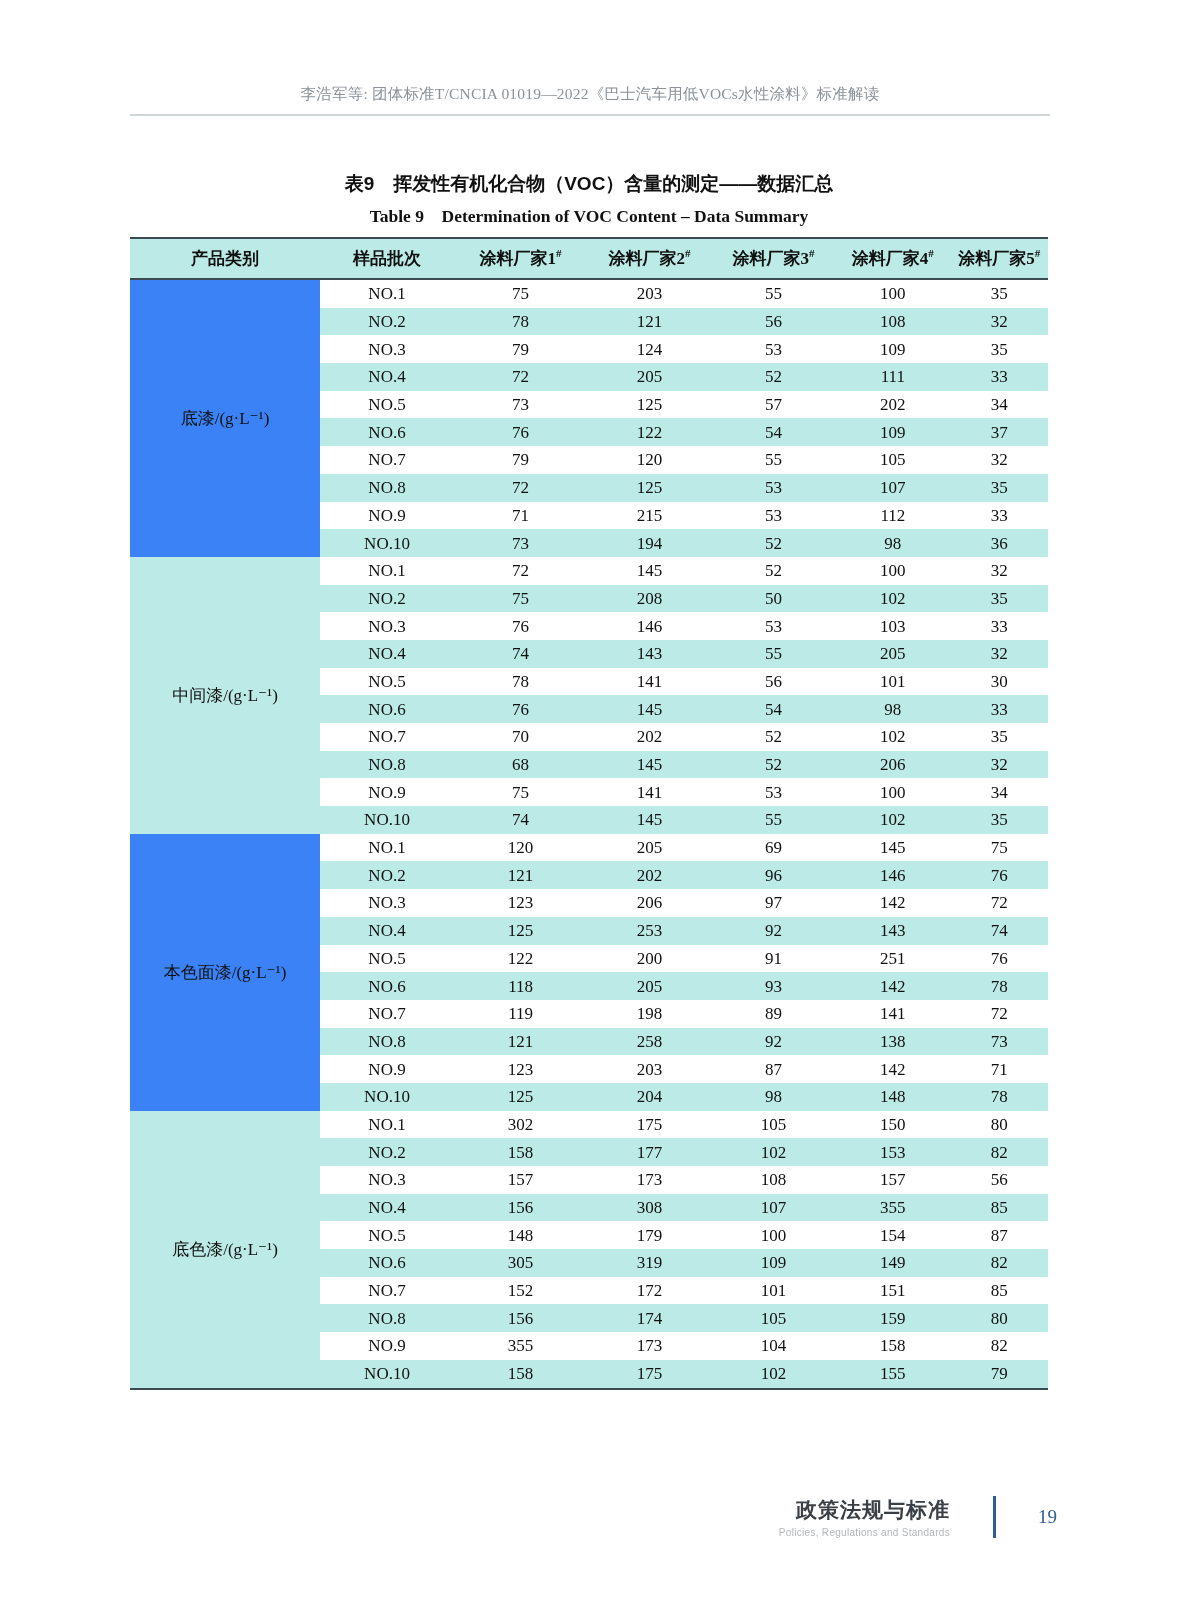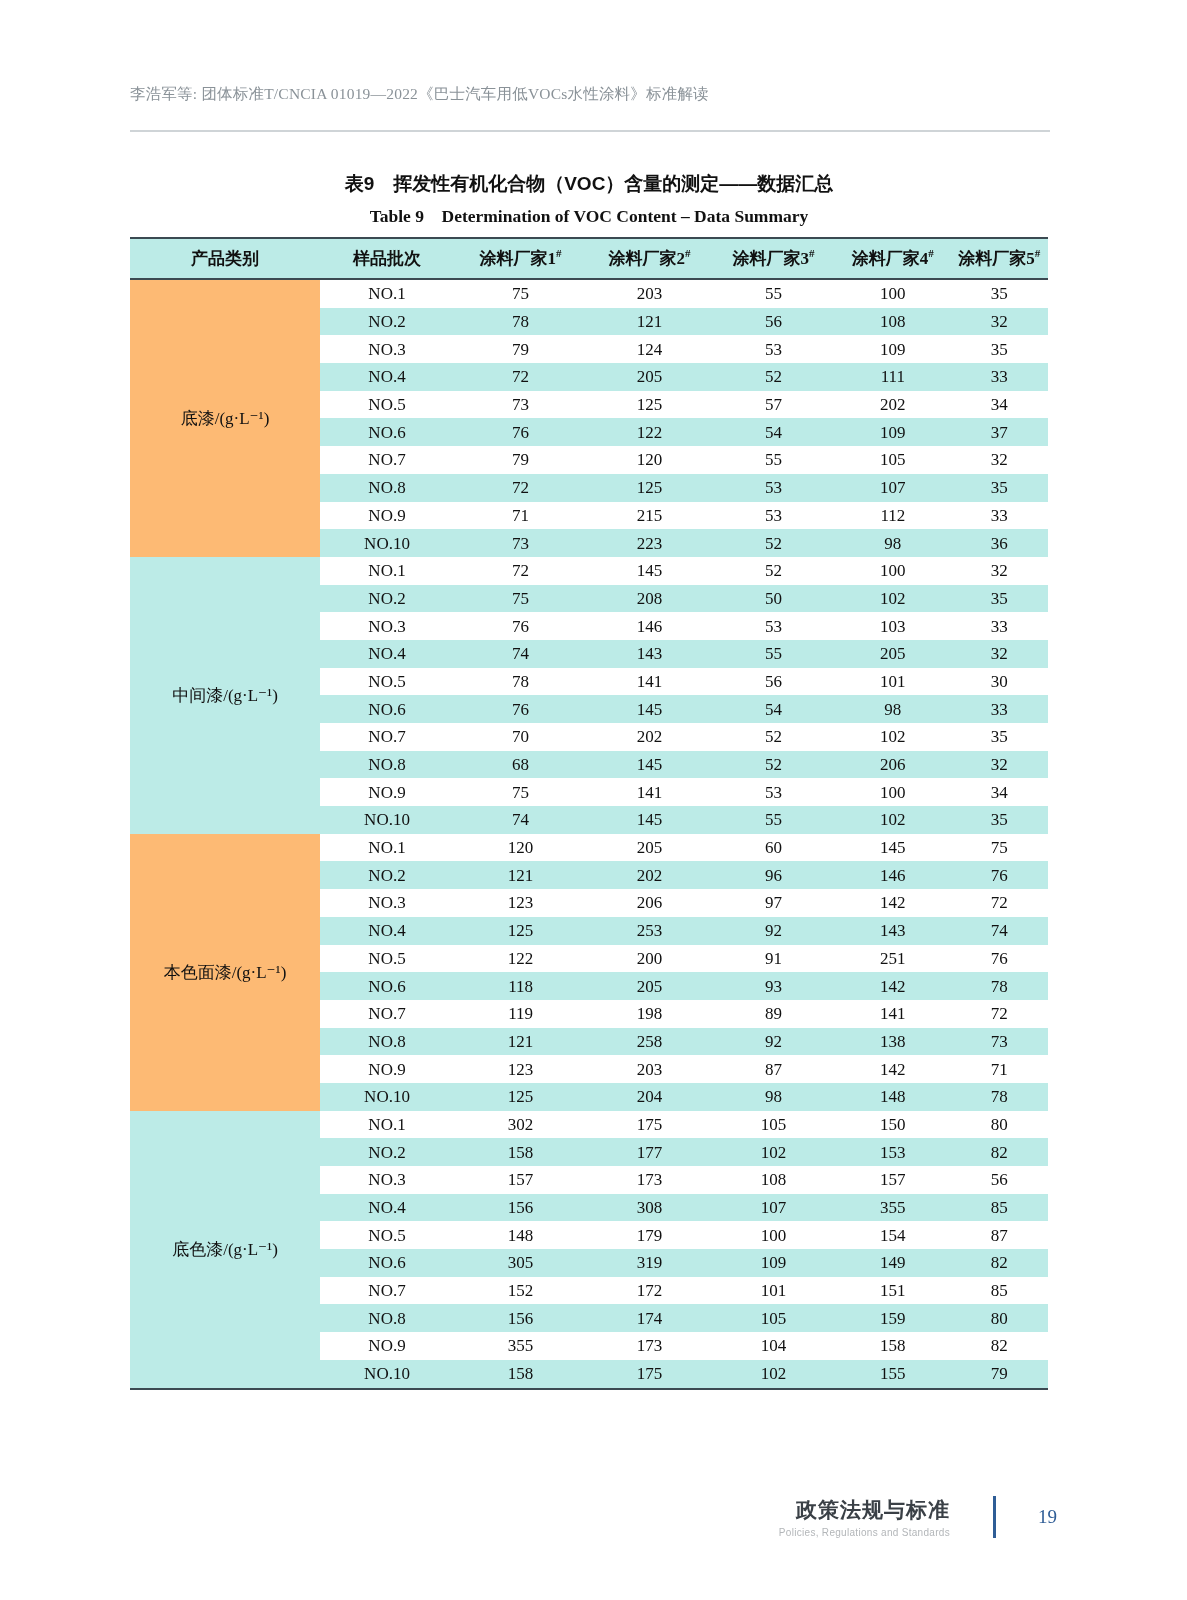--- a/index.html
+++ b/index.html
@@ -4,21 +4,21 @@
 <style>
   html,body{margin:0;padding:0;}
   body{
     width:1187px;height:1600px;position:relative;background:#ffffff;
     font-family:"Liberation Serif","DejaVu Serif",serif;color:#1a1a1a;
     overflow:hidden;
   }
   
   .page-header{
     position:absolute;left:130px;top:84px;width:920px;
-    text-align:left;padding-bottom:25px;
+    text-align:center;padding-bottom:9px;
     border-bottom:2px solid #cfd4d7;
   }
   .running-title{
     font-size:15.5px;color:#8a9298;letter-spacing:.2px;
     font-family:"Liberation Serif","DejaVu Serif",serif;
   }
   
   .main{position:absolute;left:130px;top:171px;width:918px;}
   .table-title-cn{
     text-align:center;font-weight:bold;font-size:19px;color:#111;
@@ -36,21 +36,21 @@
     height:31px;background:var(--stripe,#bcebe7);
     font-size:17px;font-weight:bold;color:#111;
     border-bottom:2px solid #3b4a52;padding:4px;text-align:center;vertical-align:middle;
   }
   table.voc thead th sup{font-size:11px;vertical-align:super;line-height:0;}
   table.voc td{
     height:27.7px;padding:0;text-align:center;vertical-align:middle;
     font-size:17px;color:#111;line-height:1;
   }
   table.voc tr.alt td{background:var(--stripe,#bcebe7);}
-  table.voc td.cat{background:#fdba74;font-size:17px;}
+  table.voc td.cat{background:#3b82f6;font-size:17px;}
   table.voc td.cat-cyan{background:var(--stripe,#bcebe7);}
   
   .page-footer{
     position:absolute;right:130px;bottom:62px;
     display:flex;align-items:center;gap:33px;
   }
   .footer-text{text-align:right;}
   .footer-cn{
     font-size:21px;font-weight:bold;color:#3a4046;letter-spacing:1px;
     font-family:"Liberation Sans","DejaVu Sans",sans-serif;
@@ -169,21 +169,21 @@
           <td>NO.9</td>
           <td>71</td>
           <td>215</td>
           <td>53</td>
           <td>112</td>
           <td>33</td>
         </tr>
         <tr class="alt">
           <td>NO.10</td>
           <td>73</td>
-          <td>223</td>
+          <td>194</td>
           <td>52</td>
           <td>98</td>
           <td>36</td>
         </tr>
         <tr>
           <td rowspan="10" class="cat cat-cyan">中间漆/(g·L⁻¹)</td>
           <td>NO.1</td>
           <td>72</td>
           <td>145</td>
           <td>52</td>
@@ -260,21 +260,21 @@
           <td>145</td>
           <td>55</td>
           <td>102</td>
           <td>35</td>
         </tr>
         <tr>
           <td rowspan="10" class="cat">本色面漆/(g·L⁻¹)</td>
           <td>NO.1</td>
           <td>120</td>
           <td>205</td>
-          <td>60</td>
+          <td>69</td>
           <td>145</td>
           <td>75</td>
         </tr>
         <tr class="alt">
           <td>NO.2</td>
           <td>121</td>
           <td>202</td>
           <td>96</td>
           <td>146</td>
           <td>76</td>

